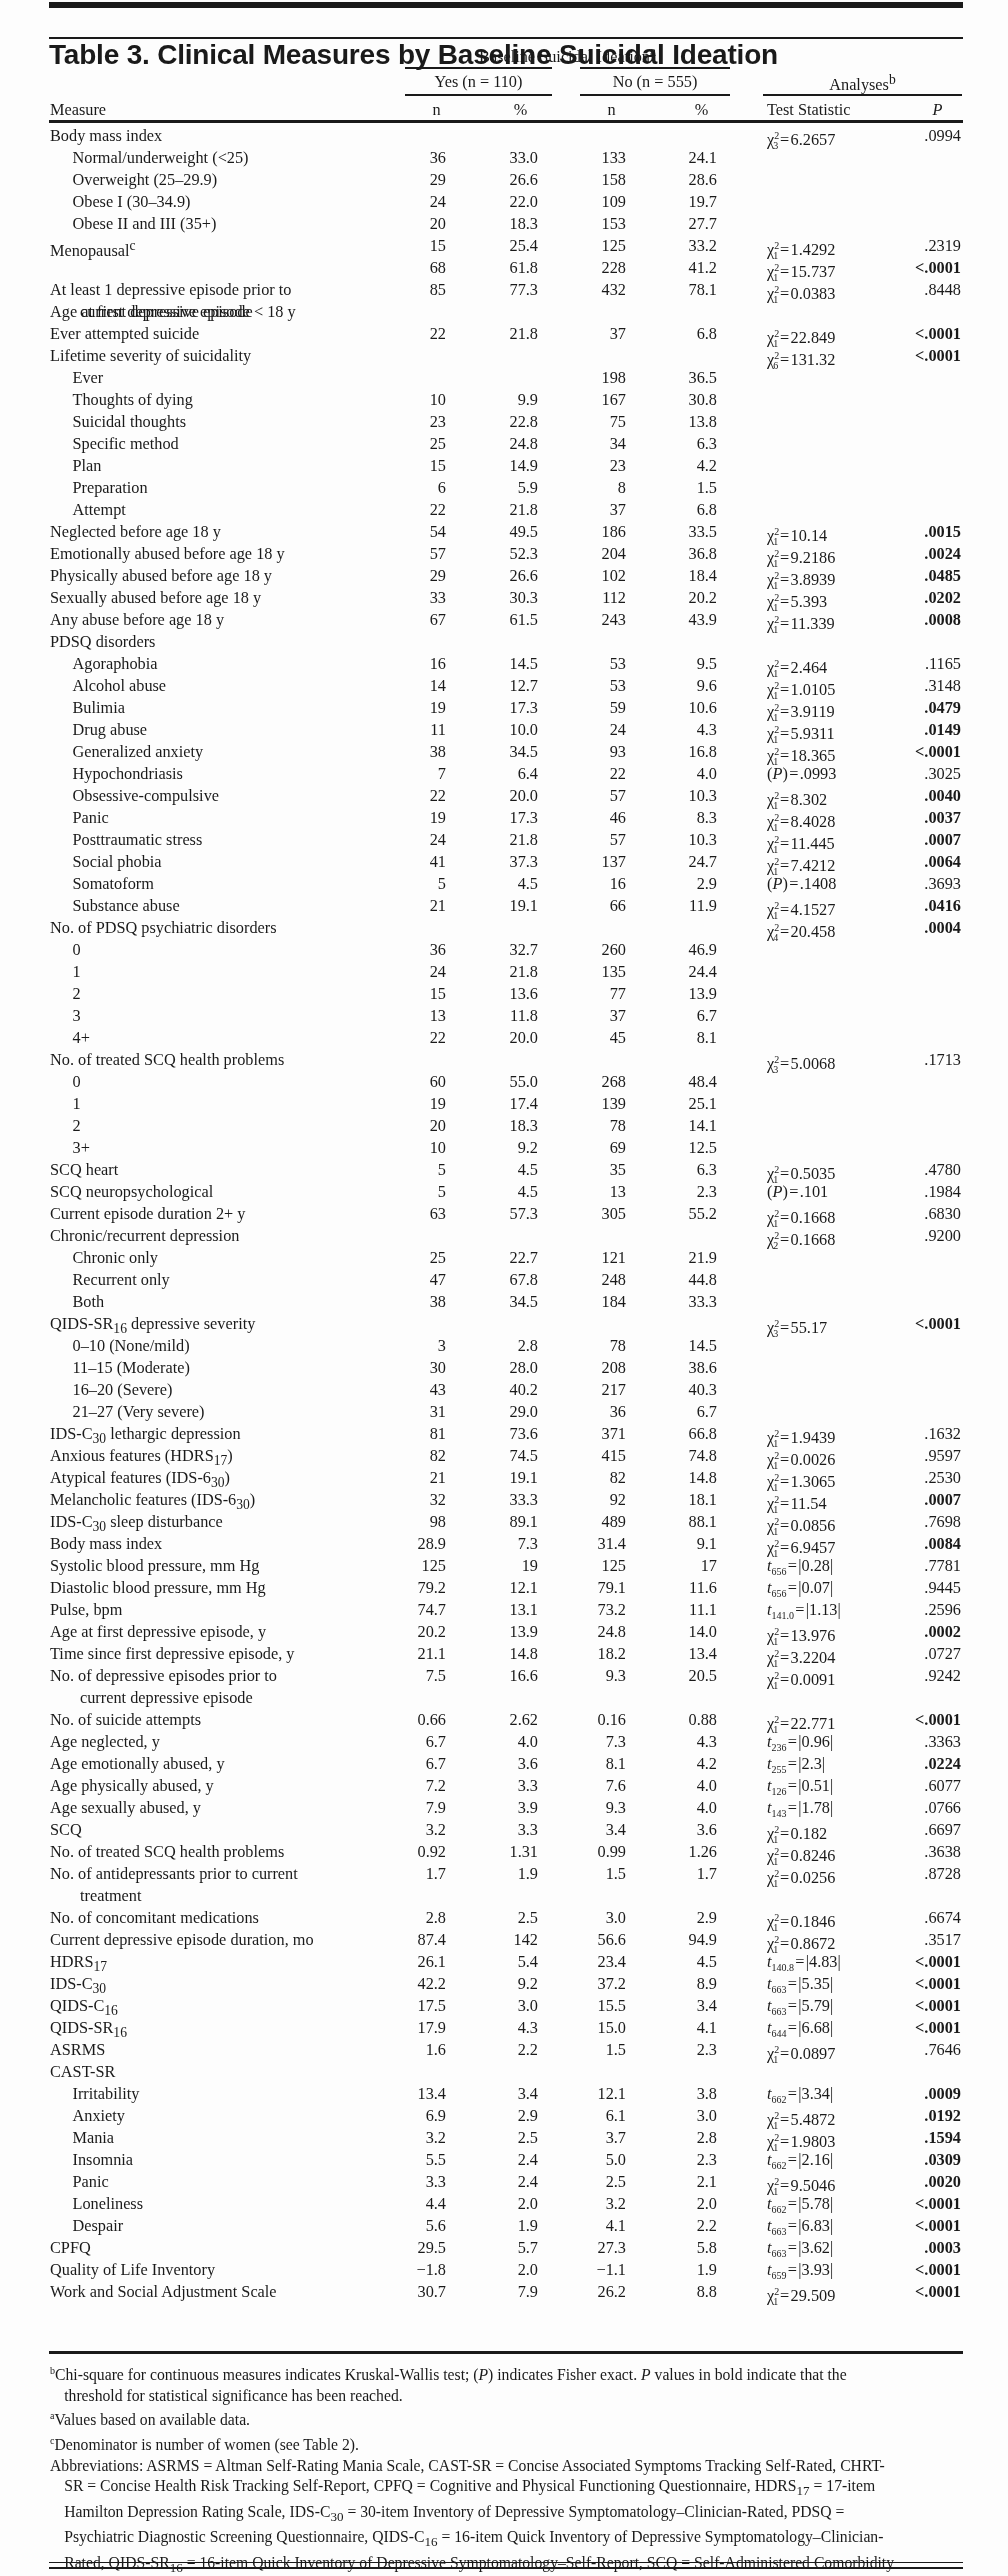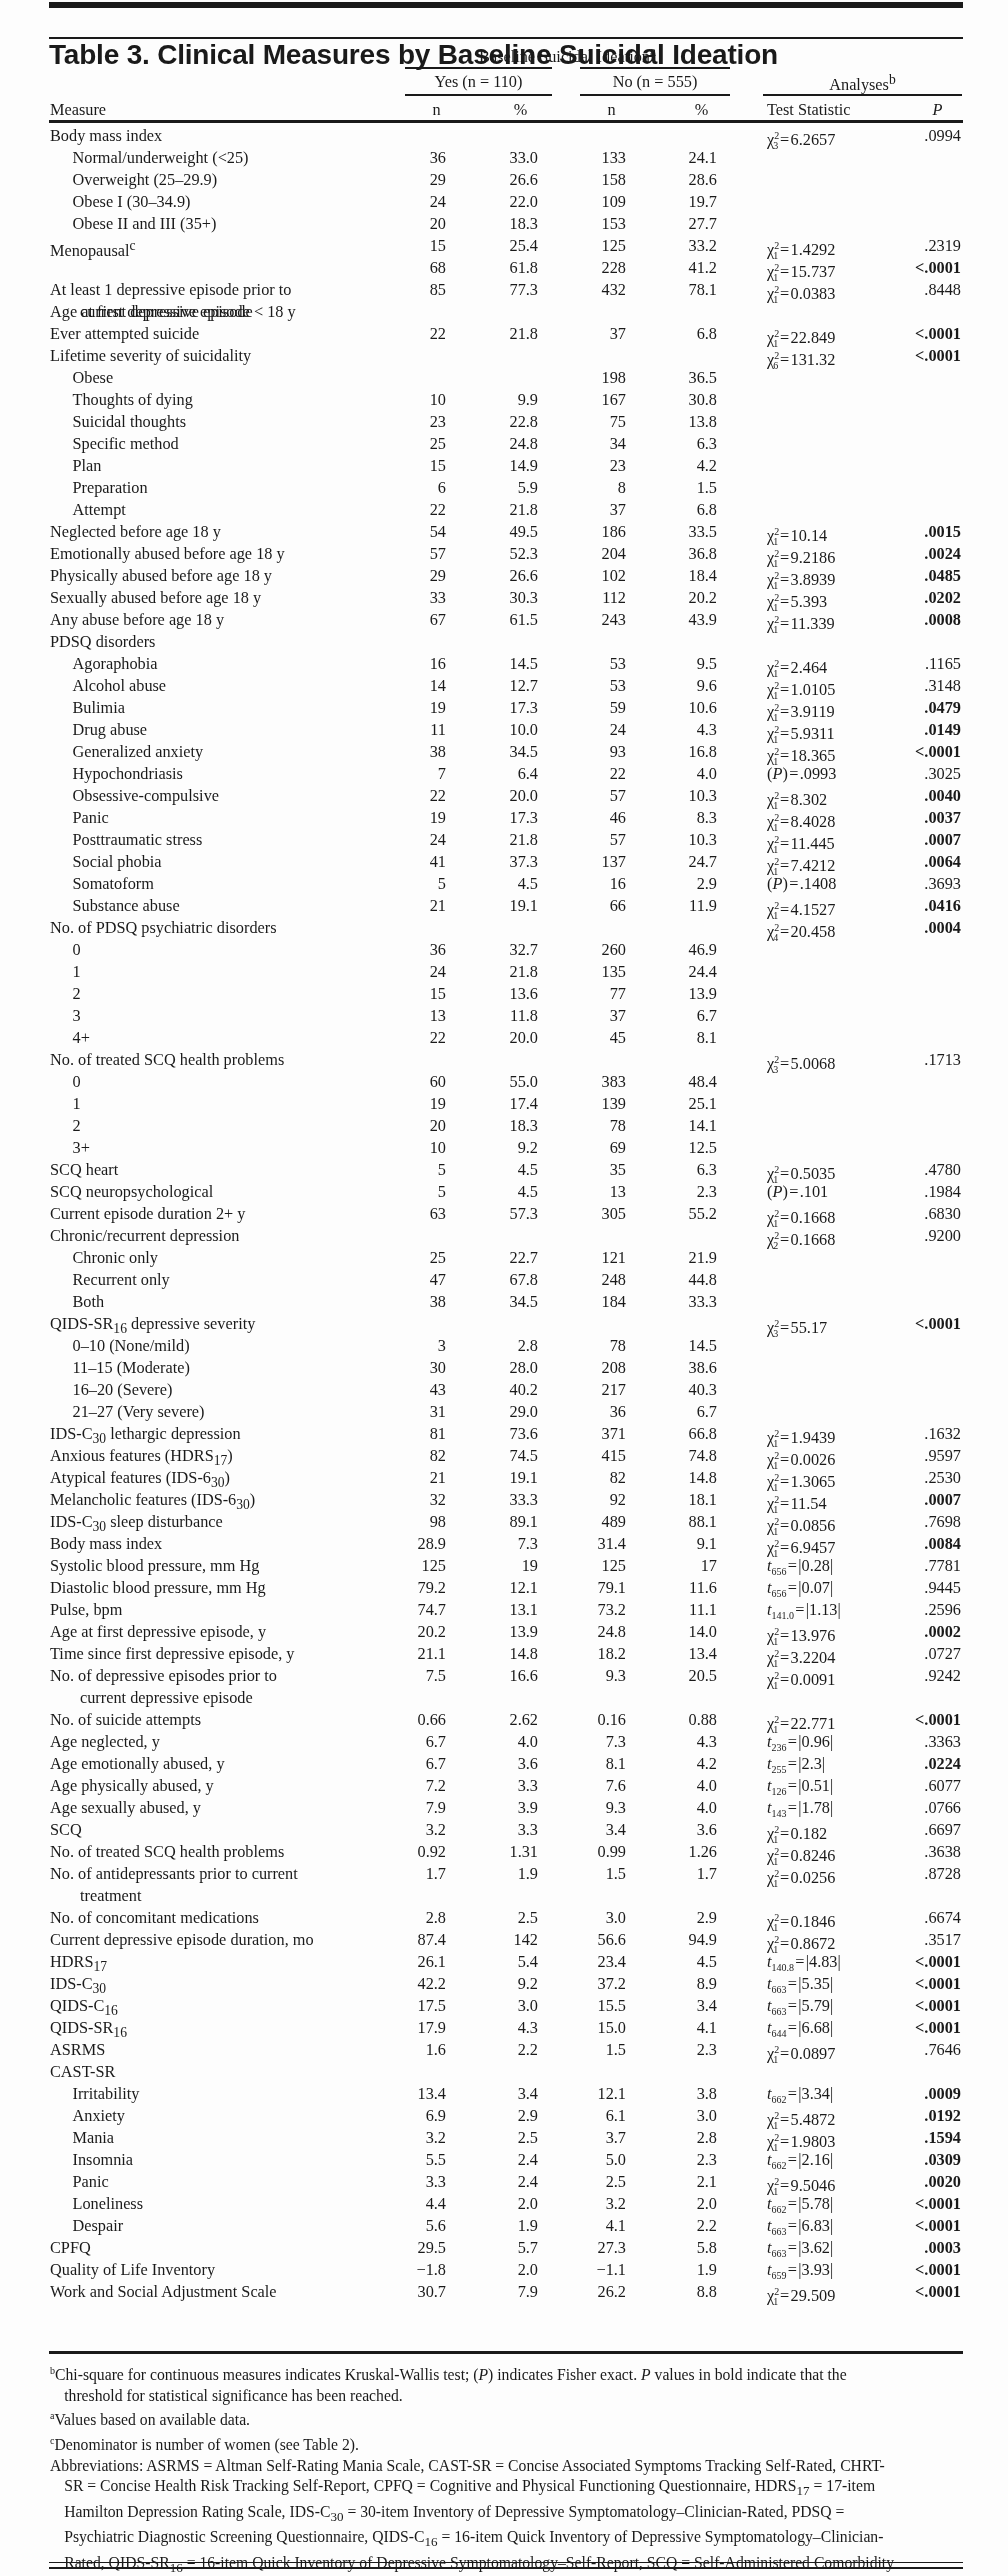--- a/index.html
+++ b/index.html
@@ -166,21 +166,21 @@
       <div class="row">
     <span class="lbl" style="padding-left: 0px;">Lifetime severity of suicidality</span>
     <span class="c c1"></span>
     <span class="c c2"></span>
     <span class="c c3"></span>
     <span class="c c4"></span>
     <span class="c c5">χ<span class="x2">2</span><span class="xdf">6</span>= 131.32</span>
     <span class="c c6 b">&lt;.0001</span>
   </div>
       <div class="row">
-    <span class="lbl" style="padding-left: 22.5px;">Obese</span>
+    <span class="lbl" style="padding-left: 22.5px;">Ever</span>
     <span class="c c1"></span>
     <span class="c c2"></span>
     <span class="c c3">198</span>
     <span class="c c4">36.5</span>
     <span class="c c5"></span>
     <span class="c c6"></span>
   </div>
       <div class="row">
     <span class="lbl" style="padding-left: 22.5px;">Thoughts of dying</span>
     <span class="c c1">10</span>
@@ -457,21 +457,21 @@
     <span class="c c2"></span>
     <span class="c c3"></span>
     <span class="c c4"></span>
     <span class="c c5">χ<span class="x2">2</span><span class="xdf">3</span>= 5.0068</span>
     <span class="c c6">.1713</span>
   </div>
       <div class="row">
     <span class="lbl" style="padding-left: 22.5px;">0</span>
     <span class="c c1">60</span>
     <span class="c c2">55.0</span>
-    <span class="c c3">383</span>
+    <span class="c c3">268</span>
     <span class="c c4">48.4</span>
     <span class="c c5"></span>
     <span class="c c6"></span>
   </div>
       <div class="row">
     <span class="lbl" style="padding-left: 22.5px;">1</span>
     <span class="c c1">19</span>
     <span class="c c2">17.4</span>
     <span class="c c3">139</span>
     <span class="c c4">25.1</span>

